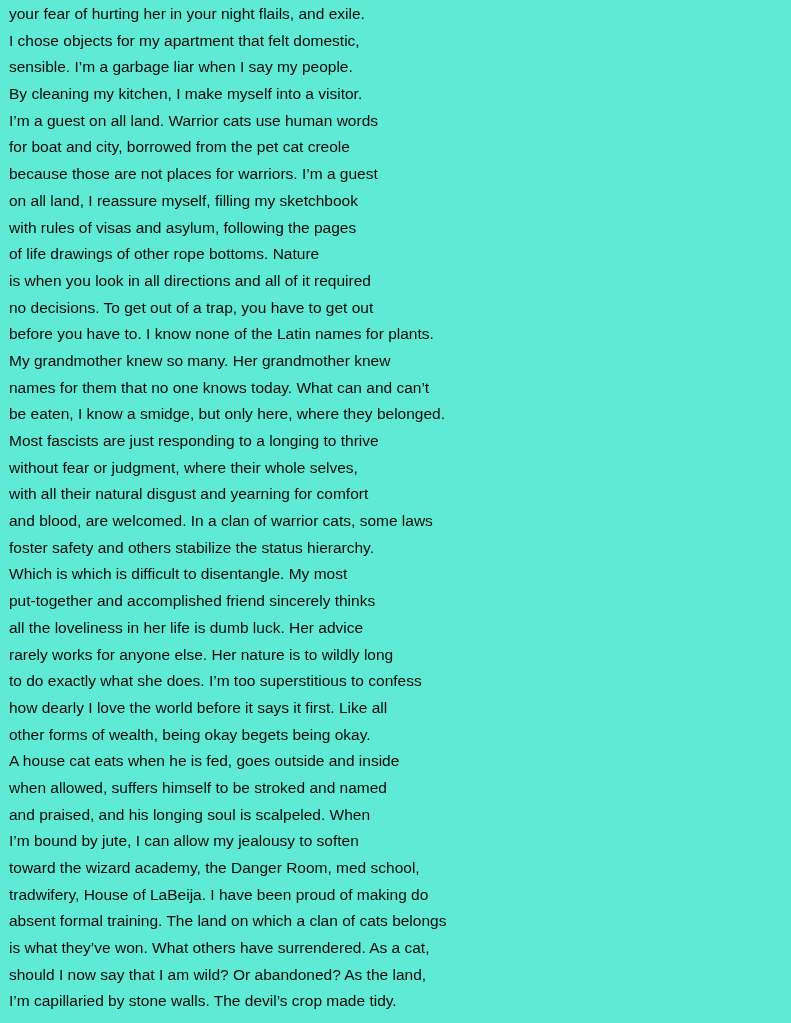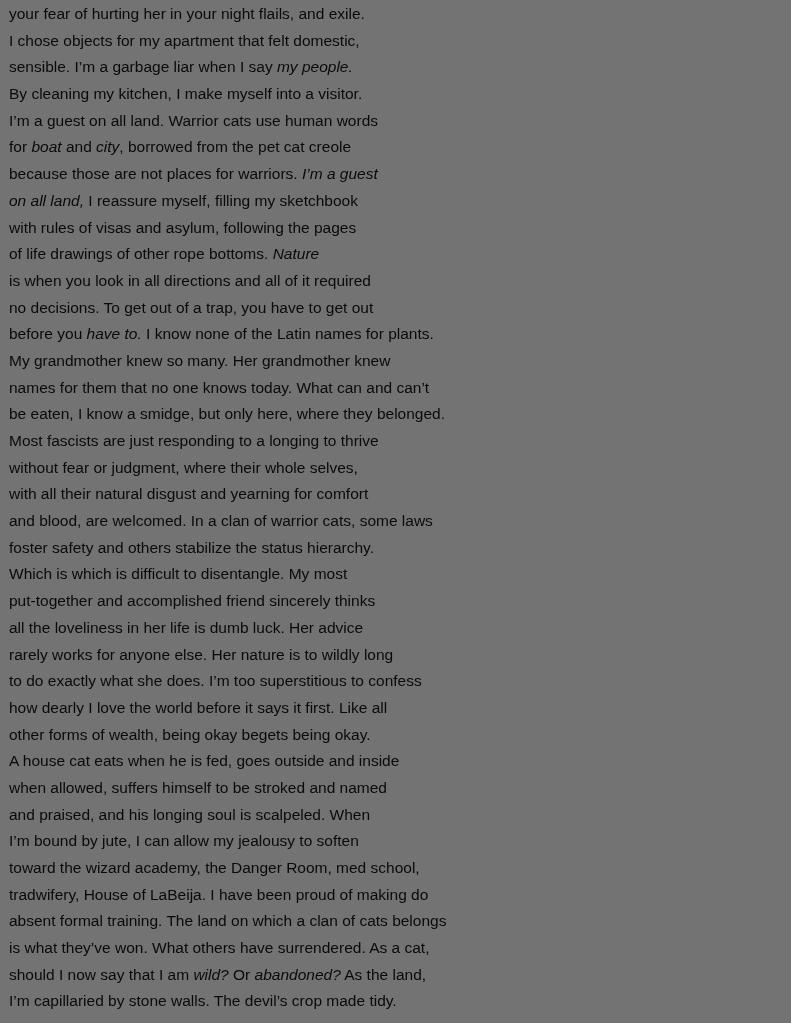--- a/index.html
+++ b/index.html
@@ -4,41 +4,40 @@
 <style>
   html, body {
     margin: 0;
     padding: 0;
     background: #ffffff;
   }
   .page {
     position: relative;
     width: 791px;
     height: 1023px;
-    background: #737373;
+    background: #5eead4;
     overflow: hidden;
     box-sizing: border-box;
   }
   .poem {
     position: absolute;
     top: 1px;
     left: 9px;
     width: 640px;
     font-family: "Liberation Sans", "DejaVu Sans", sans-serif;
     font-size: 15.5px;
     line-height: 26.7px;
     color: #0a0a0a;
     white-space: pre-wrap;
   }
   .line {
     height: 26.7px;
     white-space: nowrap;
   }
   .italic {
-    font-style: italic;
   }
 </style>
 </head>
 <body>
 
 <div class="page">
   <div class="poem"><div class="line"><span>your fear of hurting her in your night flails, and exile.</span></div><div class="line"><span>I chose objects for my apartment that felt domestic,</span></div><div class="line"><span>sensible. I’m a garbage liar when I say </span><span class="italic">my people.</span></div><div class="line"><span>By cleaning my kitchen, I make myself into a visitor.</span></div><div class="line"><span>I’m a guest on all land. Warrior cats use human words</span></div><div class="line"><span>for </span><span class="italic">boat</span><span> and </span><span class="italic">city</span><span>, borrowed from the pet cat creole</span></div><div class="line"><span>because those are not places for warriors. </span><span class="italic">I’m a guest</span></div><div class="line"><span class="italic">on all land,</span><span> I reassure myself, filling my sketchbook</span></div><div class="line"><span>with rules of visas and asylum, following the pages</span></div><div class="line"><span>of life drawings of other rope bottoms. </span><span class="italic">Nature</span></div><div class="line"><span>is when you look in all directions and all of it required</span></div><div class="line"><span>no decisions. To get out of a trap, you have to get out</span></div><div class="line"><span>before you </span><span class="italic">have to.</span><span> I know none of the Latin names for plants.</span></div><div class="line"><span>My grandmother knew so many. Her grandmother knew</span></div><div class="line"><span>names for them that no one knows today. What can and can’t</span></div><div class="line"><span>be eaten, I know a smidge, but only here, where they belonged.</span></div><div class="line"><span>Most fascists are just responding to a longing to thrive</span></div><div class="line"><span>without fear or judgment, where their whole selves,</span></div><div class="line"><span>with all their natural disgust and yearning for comfort</span></div><div class="line"><span>and blood, are welcomed. In a clan of warrior cats, some laws</span></div><div class="line"><span>foster safety and others stabilize the status hierarchy.</span></div><div class="line"><span>Which is which is difficult to disentangle. My most</span></div><div class="line"><span>put-together and accomplished friend sincerely thinks</span></div><div class="line"><span>all the loveliness in her life is dumb luck. Her advice</span></div><div class="line"><span>rarely works for anyone else. Her nature is to wildly long</span></div><div class="line"><span>to do exactly what she does. I’m too superstitious to confess</span></div><div class="line"><span>how dearly I love the world before it says it first. Like all</span></div><div class="line"><span>other forms of wealth, being okay begets being okay.</span></div><div class="line"><span>A house cat eats when he is fed, goes outside and inside</span></div><div class="line"><span>when allowed, suffers himself to be stroked and named</span></div><div class="line"><span>and praised, and his longing soul is scalpeled. When</span></div><div class="line"><span>I’m bound by jute, I can allow my jealousy to soften</span></div><div class="line"><span>toward the wizard academy, the Danger Room, med school,</span></div><div class="line"><span>tradwifery, House of LaBeija. I have been proud of making do</span></div><div class="line"><span>absent formal training. The land on which a clan of cats belongs</span></div><div class="line"><span>is what they’ve won. What others have surrendered. As a cat,</span></div><div class="line"><span>should I now say that I am </span><span class="italic">wild?</span><span> Or </span><span class="italic">abandoned?</span><span> As the land,</span></div><div class="line"><span>I’m capillaried by stone walls. The devil’s crop made tidy.</span></div></div>
 </div>
 
 </body></html>

